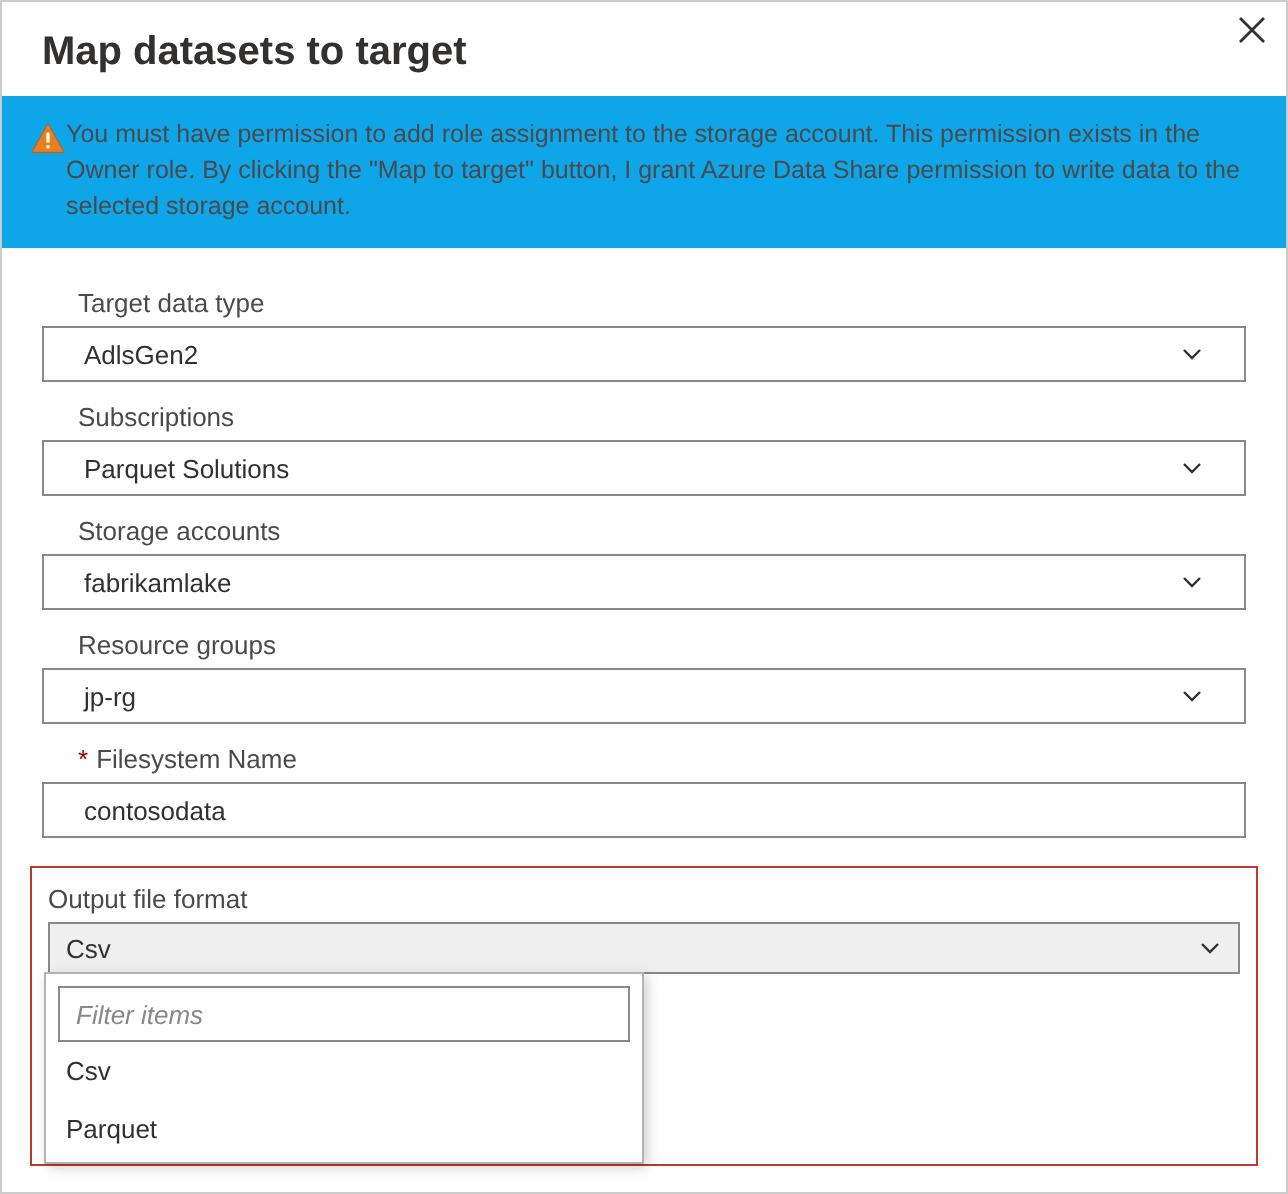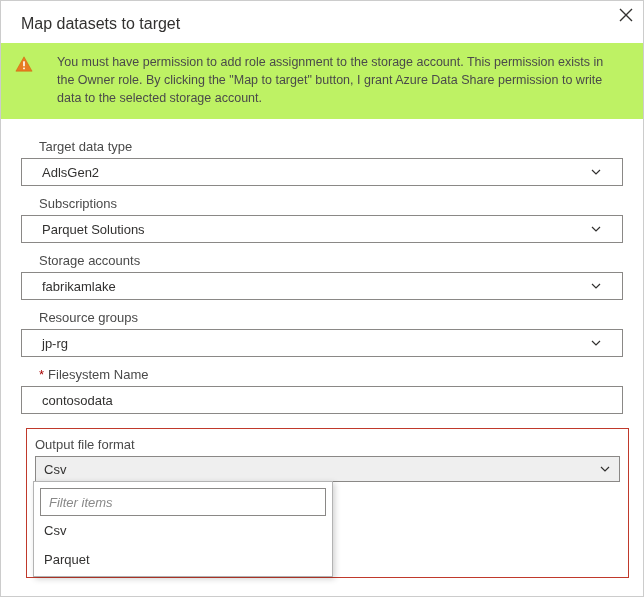--- a/index.html
+++ b/index.html
@@ -21,30 +21,30 @@
   .close-btn {
     position: absolute;
     top: 6px;
     right: 10px;
     font-size: 18px;
     color: #323130;
     cursor: pointer;
     line-height: 1;
   }
   .title {
-    font-size: 16px;
-    font-weight: 400;
+    font-size: 20px;
+    font-weight: 700;
     padding: 14px 20px 10px 20px;
   }
   .warning-banner {
     display: flex;
     align-items: flex-start;
-    background: #bef264;
+    background: #0ea5e9;
     padding: 10px 20px 12px 14px;
-    gap: 24px;
+    gap: 0;
   }
   .warning-icon {
     flex: 0 0 auto;
     margin-top: 2px;
   }
   .warning-icon svg { display: block; }
   .warning-text {
     font-size: 12.5px;
     line-height: 1.45;
     color: #4a4a4a;
@@ -76,21 +76,21 @@
     color: #323130;
   }
   .text-control { justify-content: flex-start; }
   .chev {
     flex: 0 0 auto;
   }
   .chev svg { display: block; }
 
   .highlight-box {
     border: 1px solid #c0392b;
-    margin: 14px 14px 0 25px;
+    margin: 14px 14px 0 14px;
     padding: 6px 6px 10px 6px;
     position: relative;
     height: 150px;
   }
   .hl-label {
     font-size: 13px;
     color: #4a4a4a;
     margin: 2px 0 4px 2px;
   }
   .hl-select {

